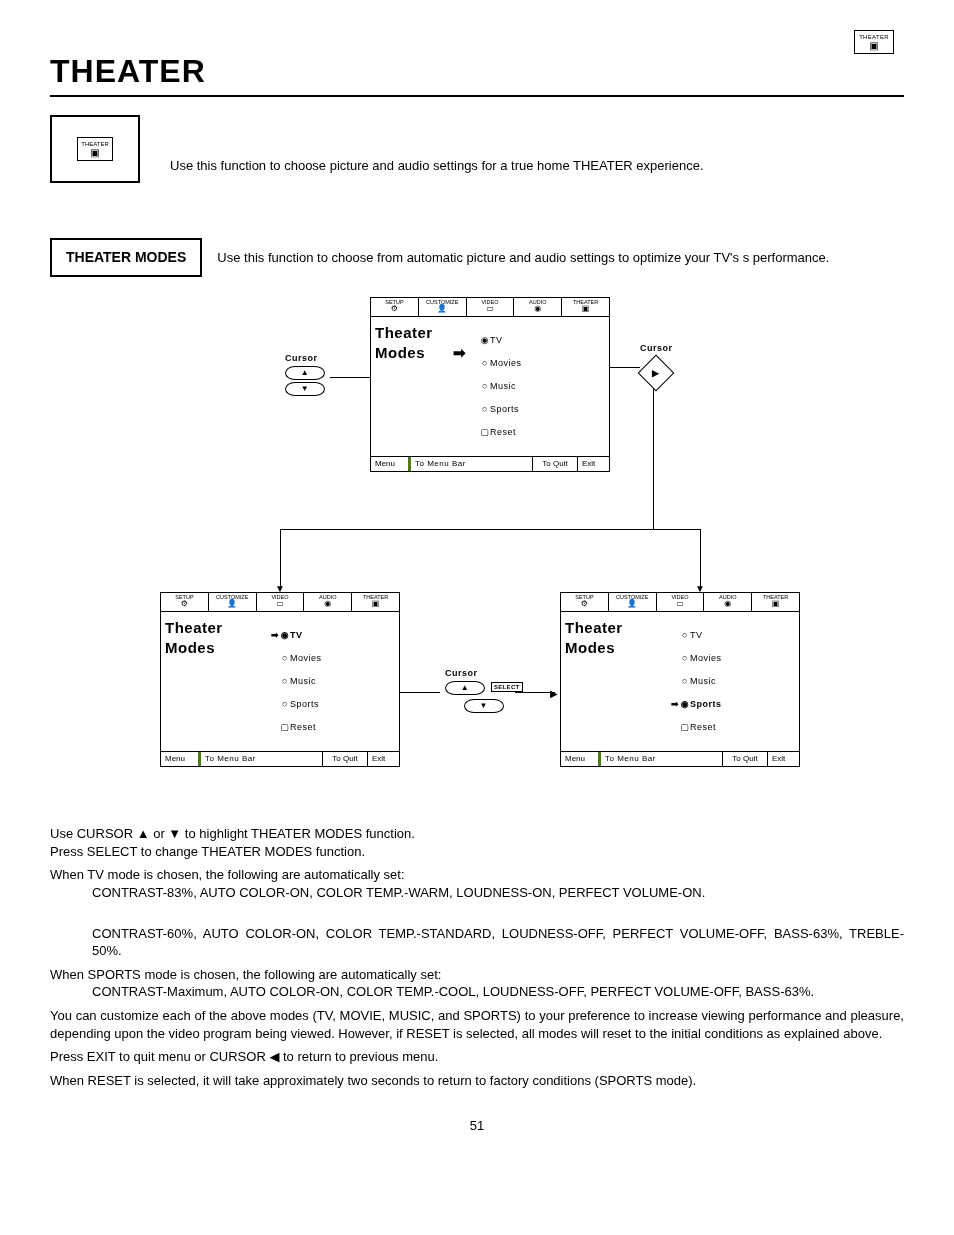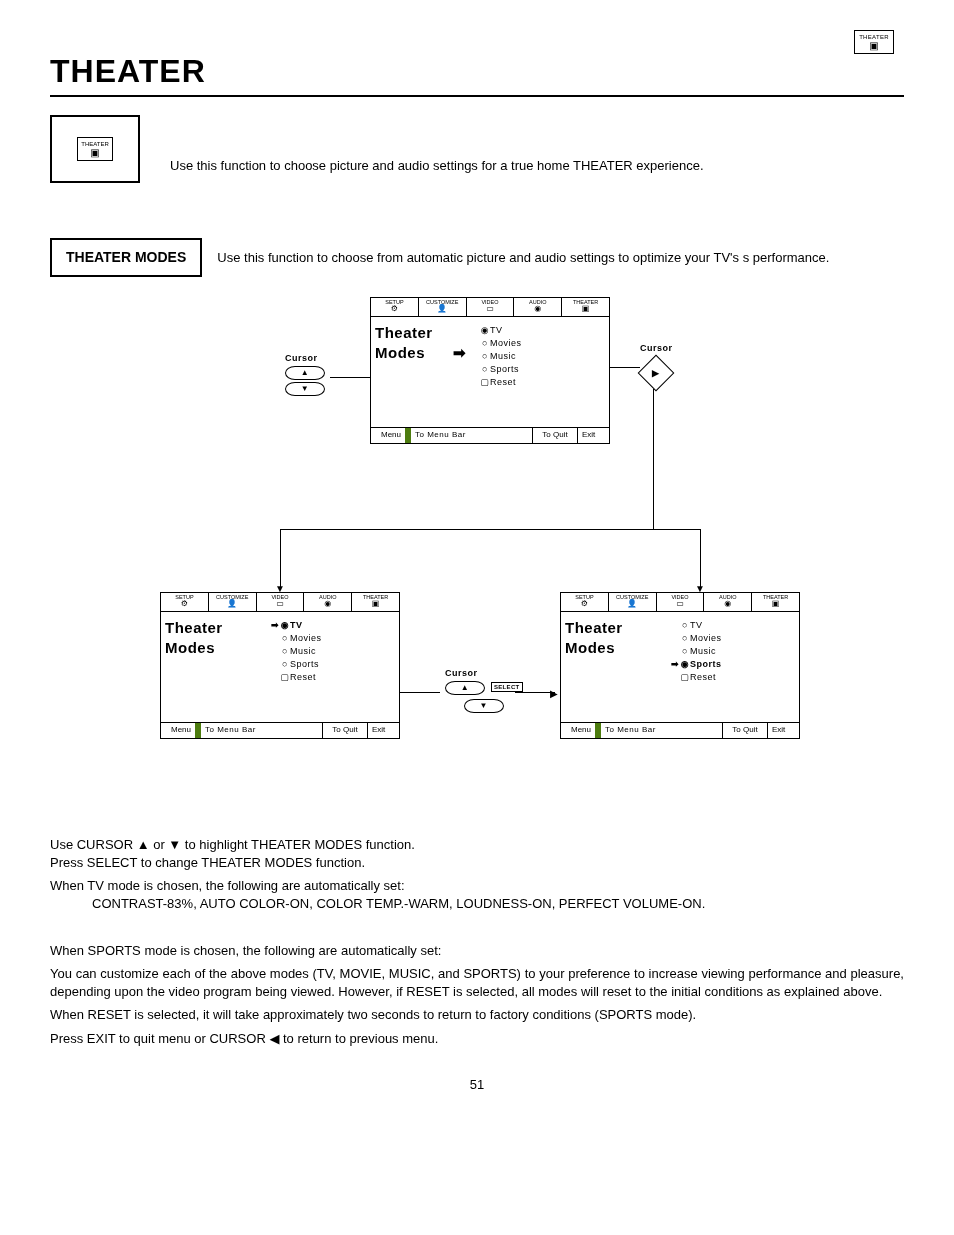--- a/index.html
+++ b/index.html
@@ -73,26 +73,26 @@
   .osd-tab .ico { font-size:8px; display:block; }
   .osd-body { display:flex; min-height:110px; }
   .osd-left {
     width:105px;
     padding:6px 4px;
     font-size:15px;
     font-weight:bold;
     letter-spacing:0.5px;
   }
   .osd-right { flex:1; padding:6px 4px; font-size:9px; letter-spacing:0.5px; }
-  .osd-opt { margin:1px 0; white-space:nowrap; }
+  .osd-opt { margin:11px 0; white-space:nowrap; }
   .osd-opt .mark { display:inline-block; width:10px; text-align:center; }
   .osd-opt .arrow-sel { display:inline-block; width:10px; text-align:center; }
   .osd-footer { display:flex; border-top:1px solid #000; font-size:8px; }
   .osd-footer > div { padding:2px 4px; }
-  .osd-footer .f1 { border-right:6px solid #4d7c0f; width:40px;text-align:right; }
+  .osd-footer .f1 { border-right:3px solid #4d7c0f; width:40px; }
   .osd-footer .f2 { flex:1; letter-spacing:0.5px; }
   .osd-footer .f3 { border-left:1px solid #000; width:45px;text-align:center; }
   .osd-footer .f4 { border-left:1px solid #000; width:32px; }
   .cursor-box { position:absolute; text-align:left; font-size:9px; font-weight:bold; letter-spacing:0.5px; }
   .btn-oval {
     border:1px solid #000;
     border-radius: 50% / 100%;
     width:40px; height:14px;
     margin:2px auto;
     display:flex; align-items:center; justify-content:center;
@@ -102,21 +102,21 @@
   .select-btn {
     border:1px solid #000;
     font-size:6px;
     padding:0 2px;
     display:inline-block;
     margin-left:3px;
     vertical-align:middle;
     letter-spacing:0.3px;
   }
   .flowline { position:absolute; background:#000; }
-  .body-text { margin-top:19px; text-align:justify; }
+  .body-text { margin-top:8px; text-align:justify; }
   .body-text p { margin: 6px 0; }
   .indent { padding-left: 42px; }
   .page-num { text-align:center; margin-top:28px; font-size:13px; }
   .tri { font-family: Arial; }
   .bold { font-weight:bold; }
 </style>
 </head>
 <body>
 
 <div class="top-icon-box">
@@ -264,24 +264,26 @@
   <p>
     <span>Use CURSOR </span><span class="tri">▲</span><span> or </span><span class="tri">▼</span><span> to highlight THEATER  MODES function.</span><br>
     <span>Press SELECT to change THEATER MODES function.</span>
   </p>
   <p>
     <span>When TV mode is chosen, the following are automatically set:</span><br>
     <span class="indent" style="display:block;">CONTRAST-83%, AUTO COLOR-ON, COLOR TEMP.-WARM, LOUDNESS-ON, PERFECT VOLUME-ON.</span>
   </p>
   <p>
     <br>
+    <span class="indent" style="display:block;">CONTRAST-60%, AUTO COLOR-ON, COLOR TEMP.-STANDARD, LOUDNESS-OFF, PERFECT VOLUME-OFF, BASS-63%, TREBLE-50%.</span>
   </p>
   <p>
     <span>When SPORTS mode is chosen, the following are automatically set:</span><br>
+    <span class="indent" style="display:block;">CONTRAST-Maximum, AUTO COLOR-ON, COLOR TEMP.-COOL, LOUDNESS-OFF, PERFECT VOLUME-OFF, BASS-63%.</span>
   </p>
   <p>You can customize each of the above modes (TV, MOVIE, MUSIC, and SPORTS) to your preference to increase viewing performance and pleasure, depending upon the video program being viewed. However, if RESET is selected, all modes will reset to the initial conditions as explained above.</p>
+  <p>
+    <span>Press EXIT to quit menu or CURSOR </span><span class="tri">◀</span><span> to return to previous menu.</span>
+  </p>
   <p>When RESET is selected, it will take approximately two seconds to return to factory conditions (SPORTS mode).</p>
-  <p>
-    <span>Press EXIT to quit menu or CURSOR </span><span class="tri">◀</span><span> to return to previous menu.</span>
-  </p>
 </div>
 
 <div class="page-num">51</div>
 
 </body></html>

